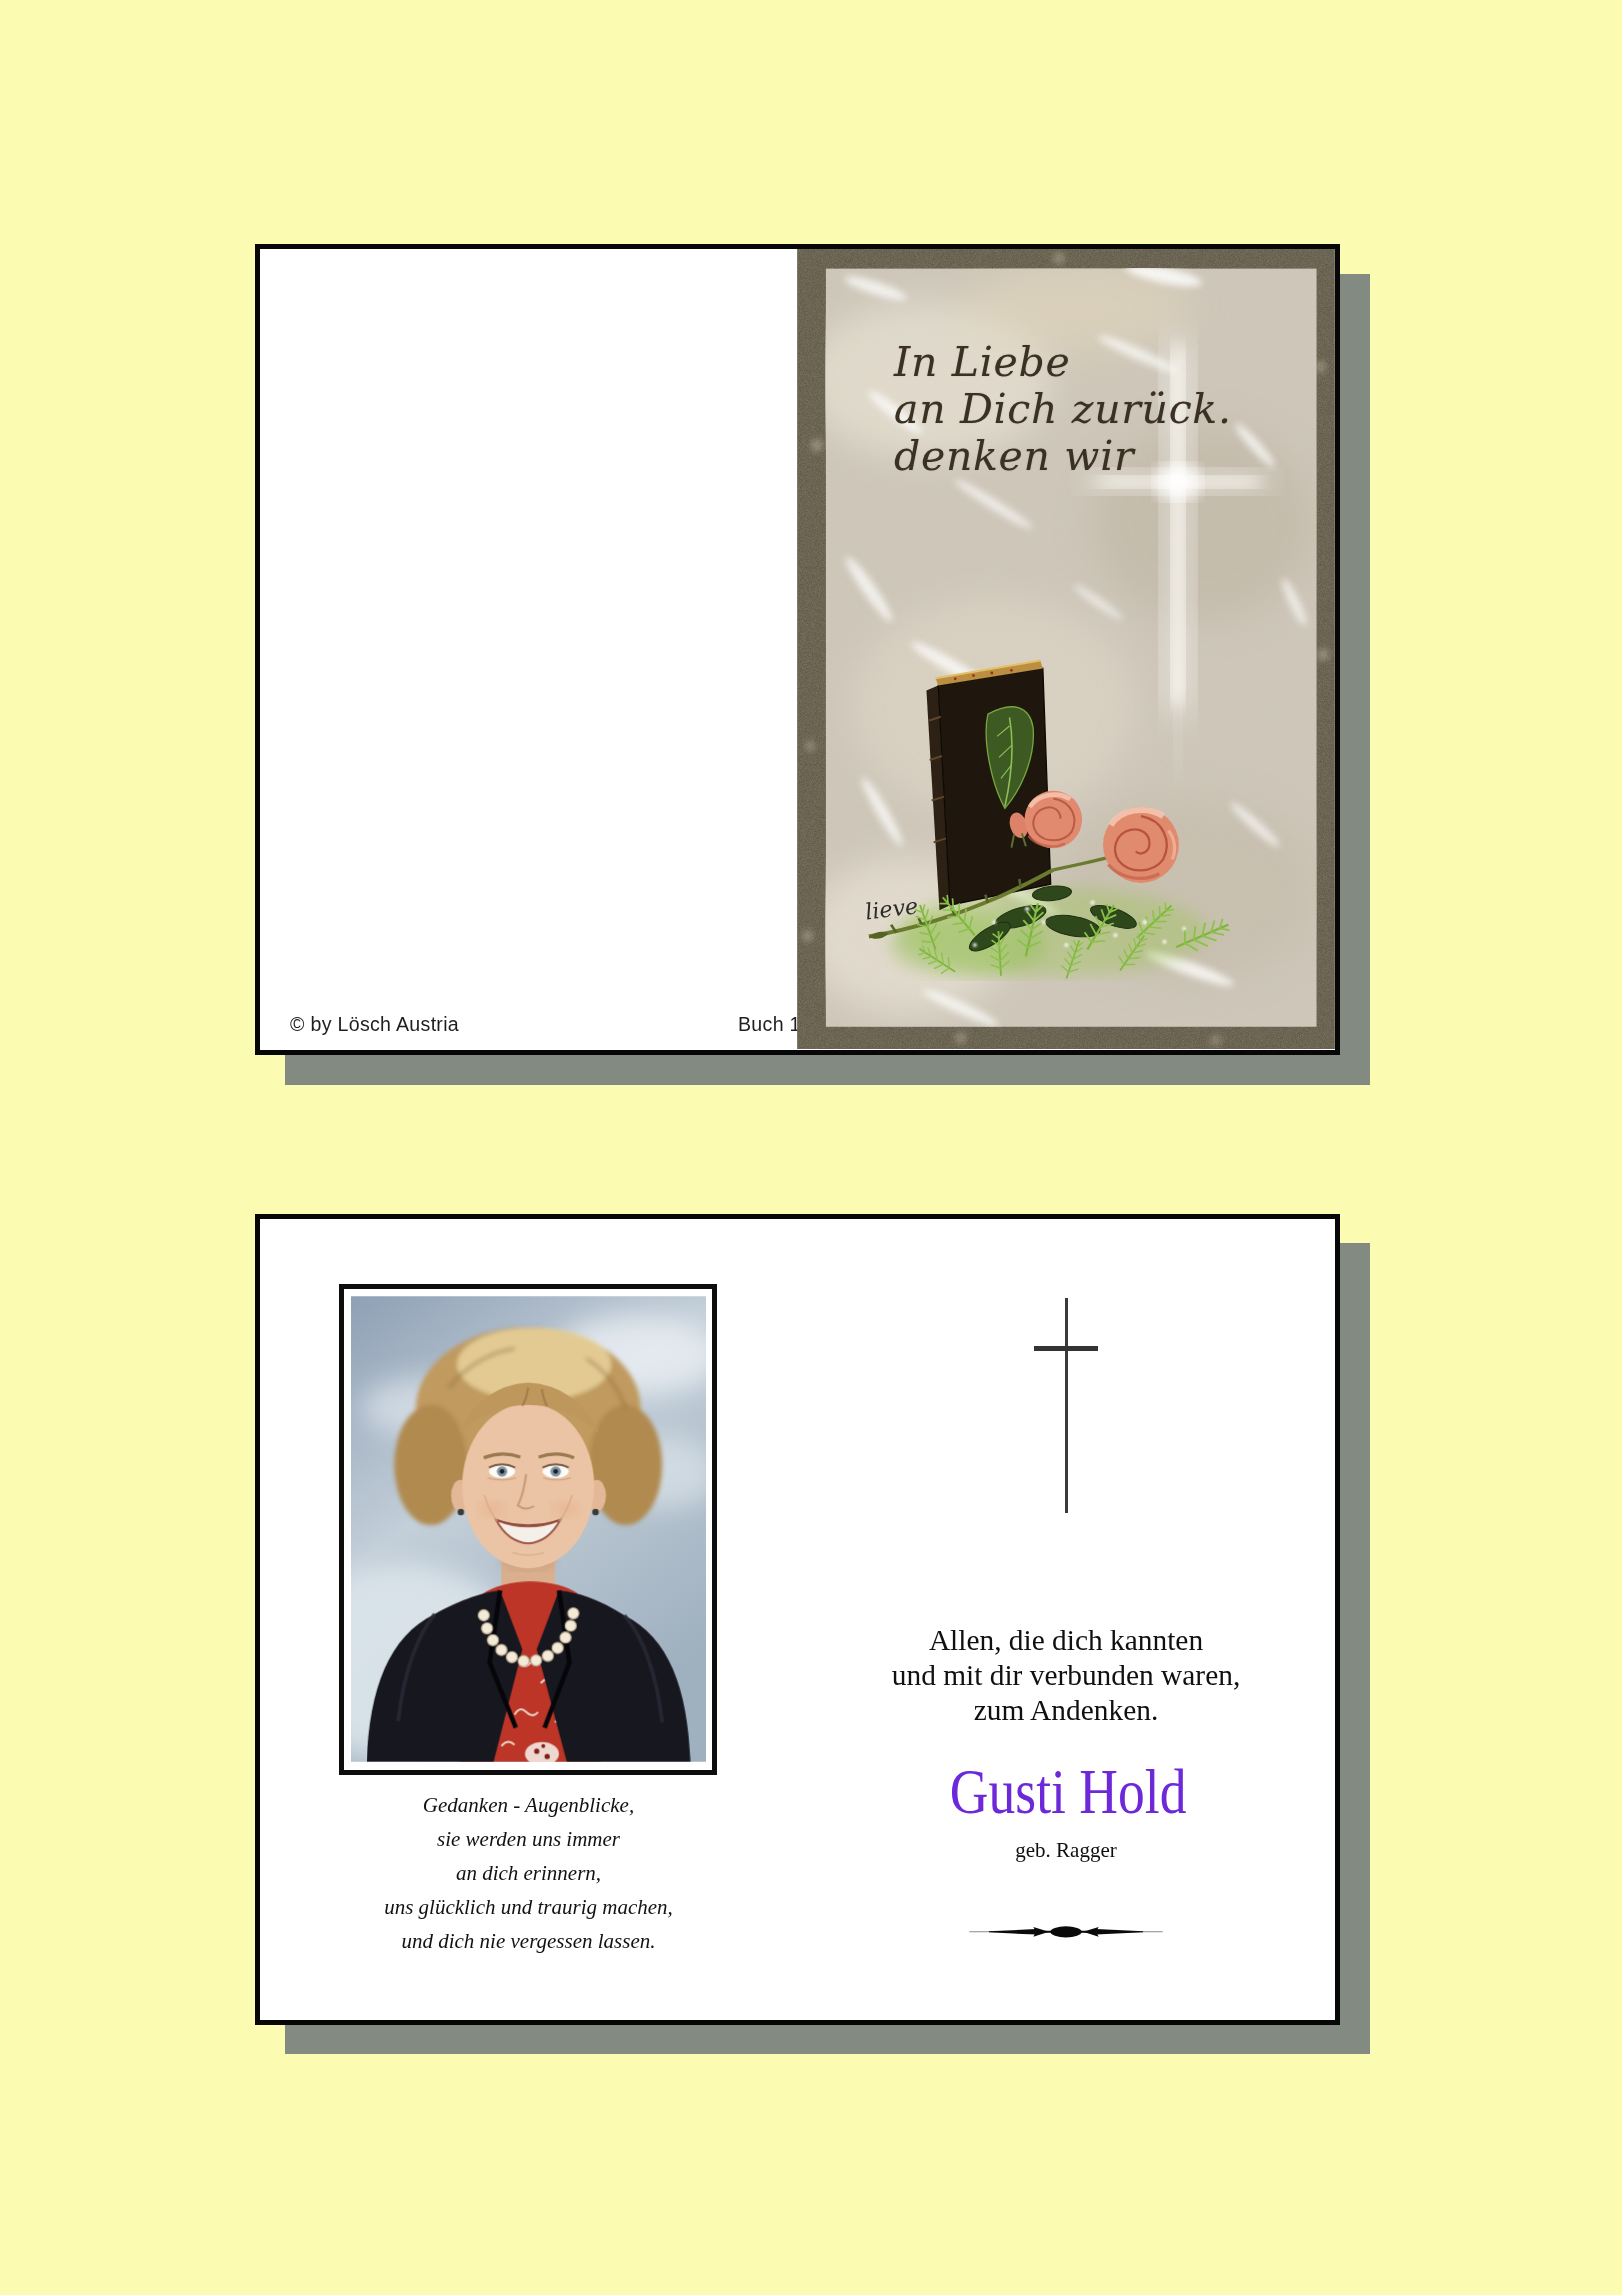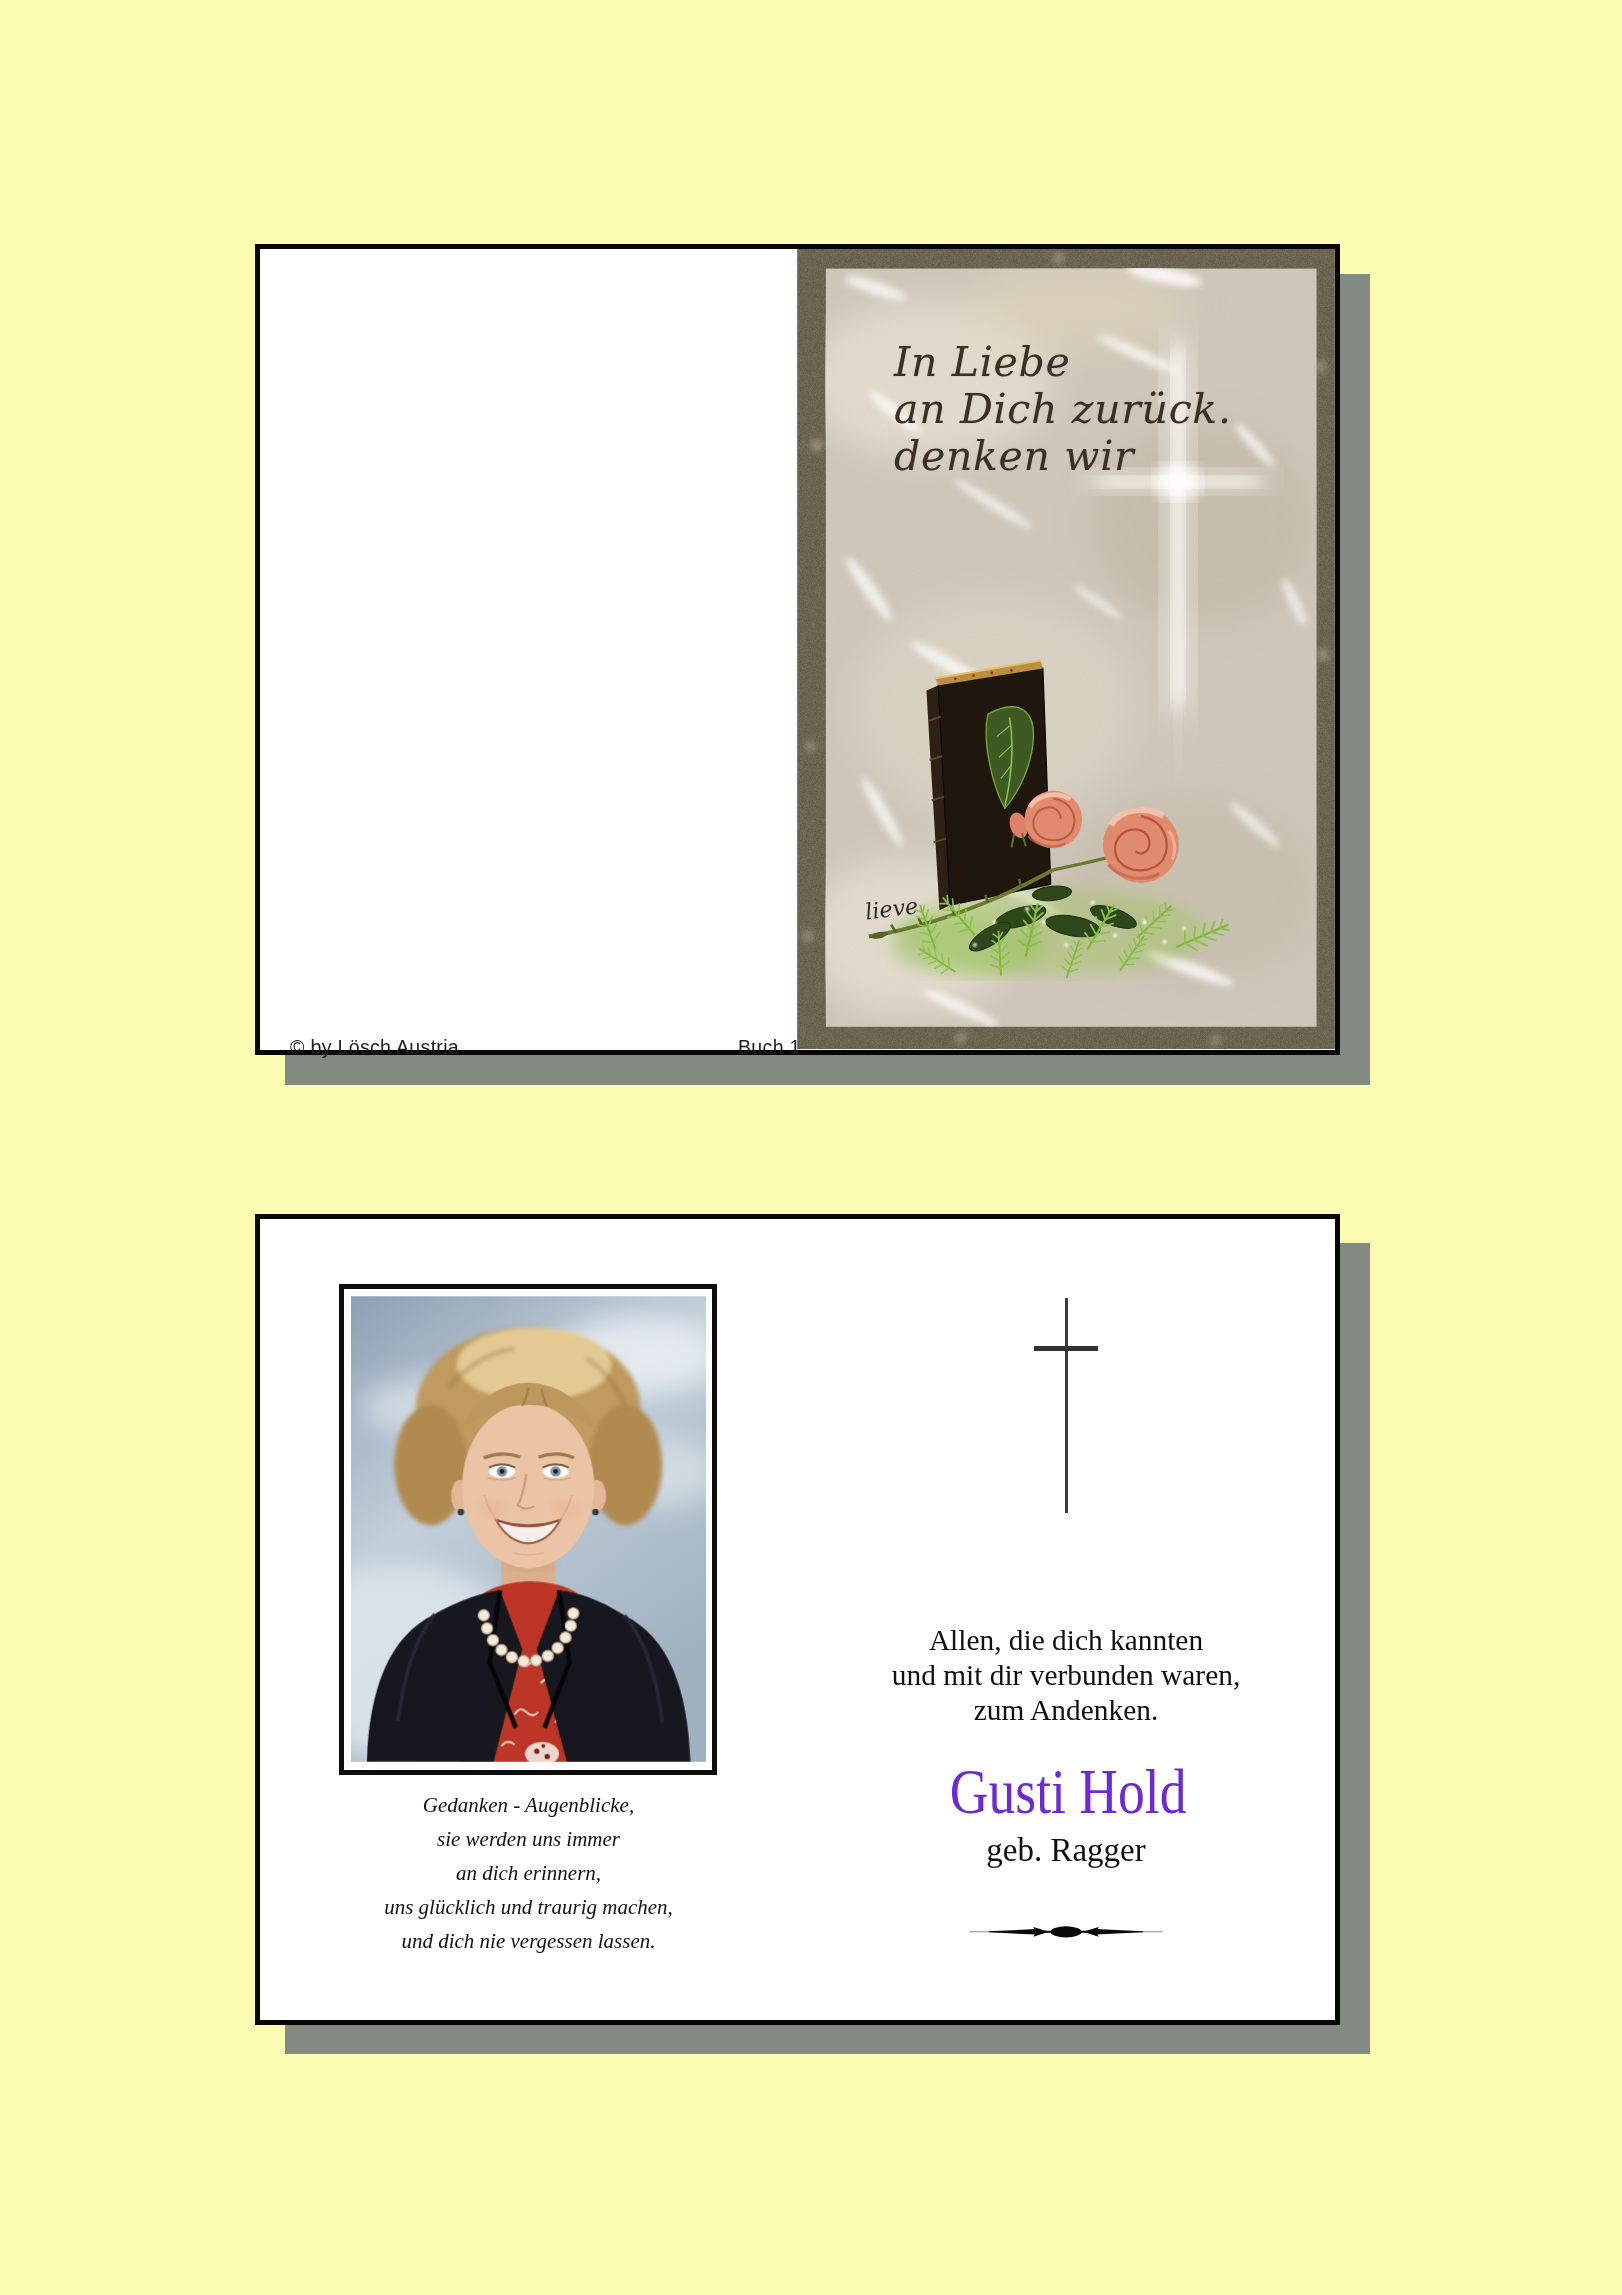--- a/index.html
+++ b/index.html
@@ -16,21 +16,20 @@
     position:absolute;background:#ffffff;
     border:5.2px solid #070707;box-sizing:border-box;
   }
   .card-inner{position:absolute;left:0;top:0;right:0;bottom:0;}
   
   .footer-note{
     position:absolute;
     font-family:"Liberation Sans", sans-serif;
     font-size:19.6px;color:#1f1f1f;letter-spacing:0.3px;
     white-space:nowrap;
-    margin-top:23px;
   }
   .marble-panel{
     position:absolute;left:537px;top:0;width:538px;height:800px;
     overflow:hidden;
   }
   .marble-panel svg{position:absolute;left:0;top:0;}
   .verse-block{
     position:absolute;left:97px;top:90px;
     font-family:"DejaVu Serif", serif;
     font-style:italic;
@@ -71,21 +70,21 @@
     white-space:nowrap;
   }
   .deceased-name{
     position:absolute;left:2px;top:541px;width:538px;height:65px;
     text-align:center;font-size:63px;line-height:65px;color:#6d28d9;
     white-space:nowrap;
   }
   .deceased-name span{display:inline-block;transform:scaleX(0.85);transform-origin:50% 50%;}
   .maiden-name{
     position:absolute;left:0;top:615px;width:538px;
-    text-align:center;font-size:33px;line-height:33px;color:#101010;
+    text-align:center;font-size:21px;line-height:33px;color:#101010;
     white-space:nowrap;
   }
   .life-dates{
     position:absolute;left:0;top:663px;width:538px;height:37px;
     text-align:center;font-size:36px;line-height:37px;color:#0c0c0c;
     white-space:nowrap;
   }
   .life-dates span{display:inline-block;transform:scaleX(0.88);transform-origin:50% 50%;}
   .divider-ornament{position:absolute;left:171px;top:705px;width:196px;height:15.7px;}
 </style>

